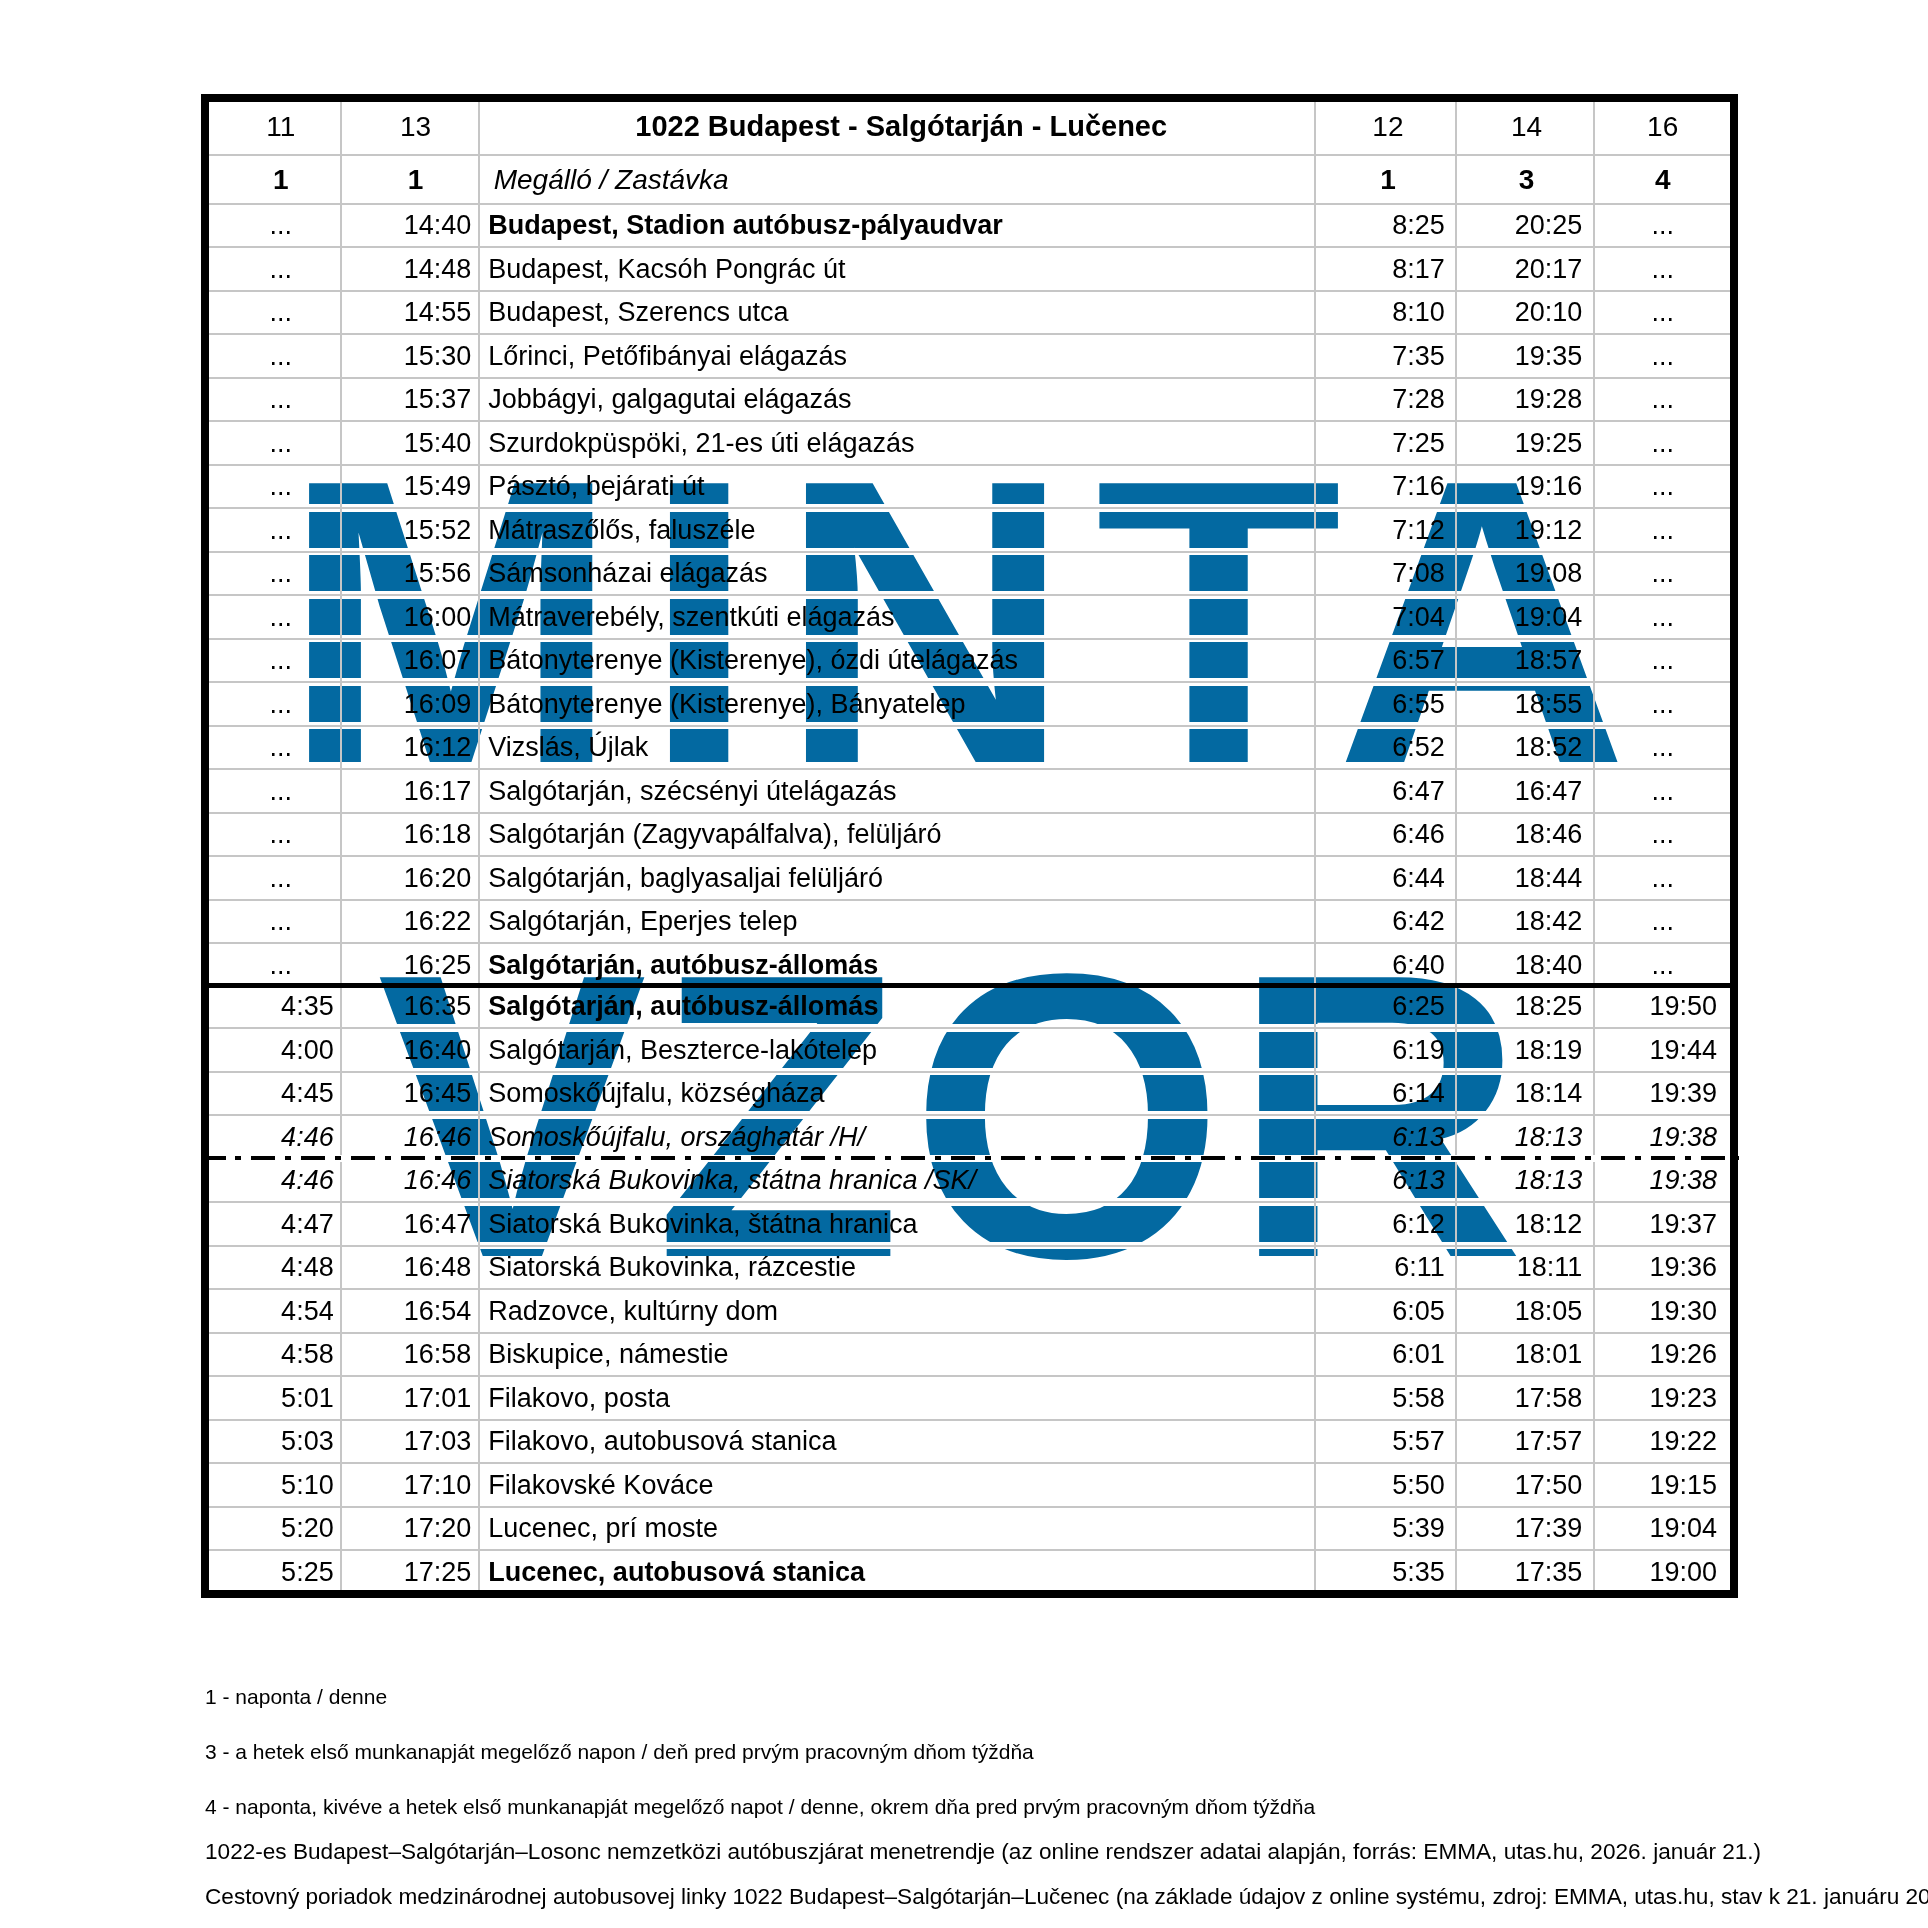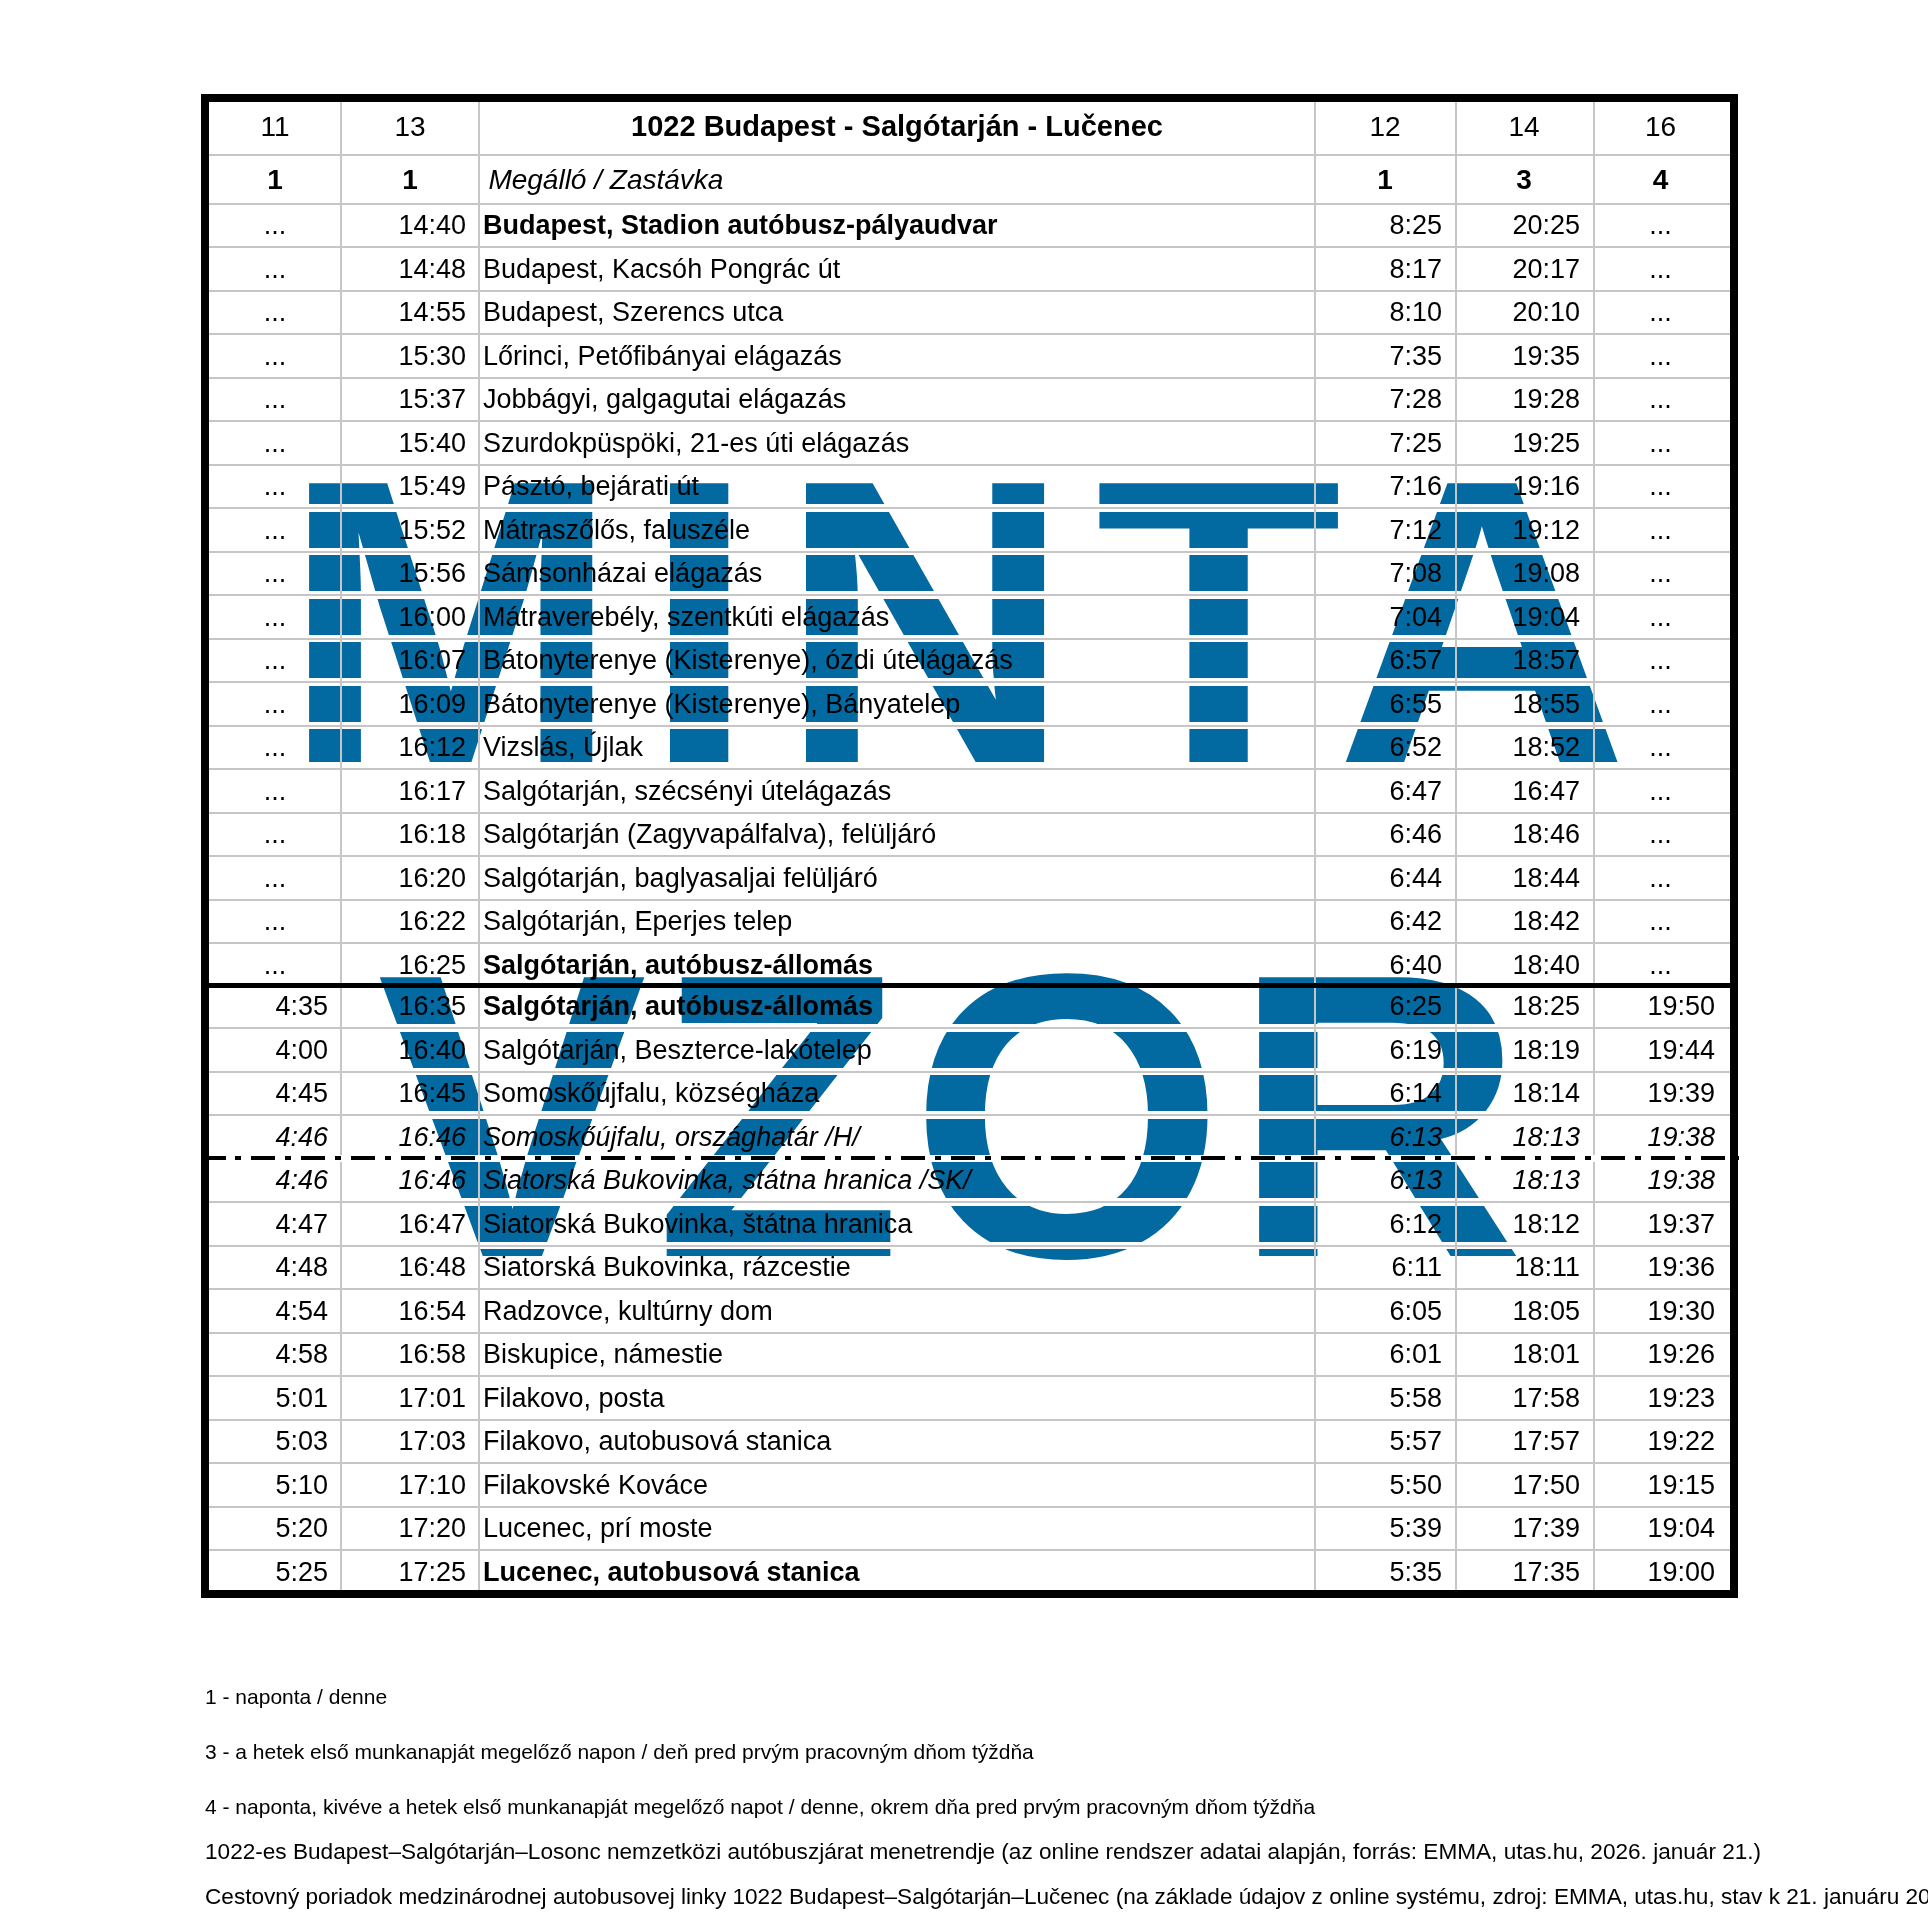--- a/index.html
+++ b/index.html
@@ -12,21 +12,21 @@
   .wm-top{left:282px;top:419px;font-size:405px;letter-spacing:23.5px;}
   .wm-bottom{left:377px;top:913px;font-size:405px;letter-spacing:7.5px;}
 
   
   .timetable{position:absolute;left:201px;top:94px;width:1537px;z-index:1;
              border:8.5px solid #000;box-sizing:border-box;background:transparent;}
   .row{display:flex;height:36px;line-height:36px;font-size:27px;}
   .header-row{height:49px;line-height:49px;font-size:28px;}
   .subheader-row{height:41px;line-height:41px;font-size:28px;font-weight:bold;}
   .cell{box-sizing:border-box;overflow:hidden;white-space:nowrap;}
-  .c11{width:132px;} .c13{width:138px;} .stop{width:836px;}
+  .c11{width:132px;margin-left:6px;} .c13{width:138px;} .stop{width:836px;}
   .c12{width:140px;} .c14{width:138px;} .c16{width:135px;}
   .time{text-align:right;padding-right:13px;}
   .dots{text-align:center;padding-right:0;}
   .name{text-align:left;padding-left:4px;}
   .header-row .cell,.subheader-row .cell{text-align:center;padding:0;}
   .title-cell{font-weight:bold;font-size:29px;}
   .subheader-row .stop{font-weight:normal;font-style:italic;text-align:left;padding-left:9.4px;}
   .bold{font-weight:bold;}
   .italic{font-style:italic;}
 

